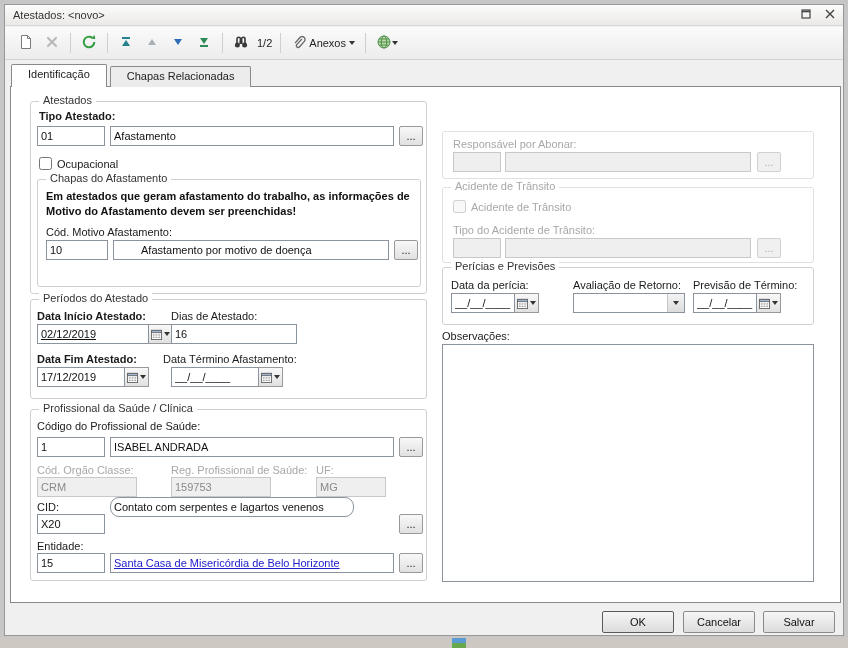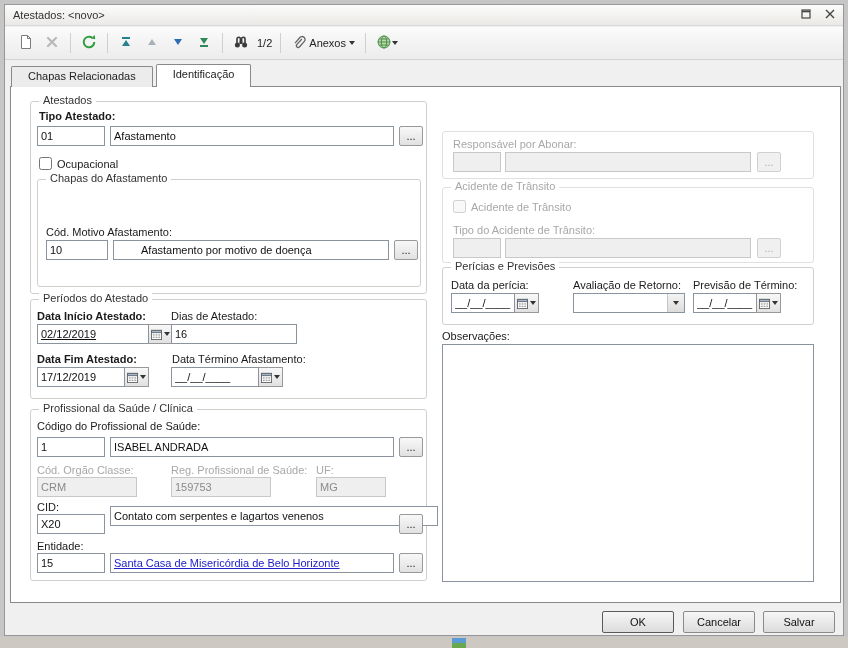--- a/index.html
+++ b/index.html
@@ -152,39 +152,40 @@
       <span><svg width="16" height="16" viewBox="0 0 16 16">
             <circle cx="8" cy="8" r="6" fill="#bcd9a8" stroke="#4e8f4e"></circle>
             <ellipse cx="8" cy="8" rx="2.7" ry="6" fill="none" stroke="#4e8f4e"></ellipse>
             <path d="M2 8h12M3.2 5h9.6M3.2 11h9.6" stroke="#4e8f4e" fill="none"></path>
           </svg></span>
       <span class="caret-down"></span>
     </span>
   </div>
 
   <div class="tabs">
+    <div class="tab active">Identificação</div>
     <div class="tab">Chapas Relacionadas</div>
-    <div class="tab active">Identificação</div>
   </div>
 
   <div class="panel">
 
     <div class="group" style="left:19px;top:14px;width:397px;height:193px">
       <span class="gtitle">Atestados</span>
       <span class="lbl b" style="left:8px;top:8px">Tipo Atestado:</span>
       <input class="tb" style="left: 6px; top: 24px; width: 68px;" value="01">
       <input class="tb" style="left: 79px; top: 24px; width: 284px;" value="Afastamento">
       <button class="dots" style="left:368px;top:24px">...</button>
       <label class="cb" style="left:8px;top:55px">
         <input type="checkbox" style="">
         <span>Ocupacional</span>
       </label>
 
       <div class="group" style="left:6px;top:77px;width:384px;height:108px">
         <span class="gtitle">Chapas do Afastamento</span>
+        <div class="warn" style="left:8px;top:9px;width:370px">Em atestados que geram afastamento do trabalho, as informações de Motivo do Afastamento devem ser preenchidas!</div>
         <span class="lbl" style="left:8px;top:46px">Cód. Motivo Afastamento:</span>
         <input class="tb" style="left: 8px; top: 60px; width: 62px;" value="10">
         <input class="tb" style="left: 75px; top: 60px; width: 276px; padding-left: 27px;" value="Afastamento por motivo de doença">
         <button class="dots" style="left:356px;top:60px">...</button>
       </div>
     </div>
 
     <div class="group" style="left:19px;top:212px;width:397px;height:100px">
       <span class="gtitle">Períodos do Atestado</span>
       <span class="lbl b" style="left:6px;top:10px">Data Início Atestado:</span>
@@ -197,21 +198,21 @@
                 <rect x="0.5" y="1.5" width="11" height="10" fill="#fff" stroke="#666"></rect>
                 <rect x="0.5" y="1.5" width="11" height="2.5" fill="#9cb6d8" stroke="#666"></rect>
                 <path d="M2 6.5h2M5 6.5h2M8 6.5h2M2 9h2M5 9h2M8 9h2" stroke="#777"></path>
               </svg>
             </span>
             <span class="caret-down"></span>
           </span>
       </div>
       <input class="tb" style="left: 140px; top: 24px; width: 126px;" value="16">
       <span class="lbl b" style="left:6px;top:53px">Data Fim Atestado:</span>
-      <span class="lbl" style="left:141px;top:53px">Data Término Afastamento:</span>
+      <span class="lbl" style="left:132px;top:53px">Data Término Afastamento:</span>
       <div class="dp" style="left:6px;top:67px">
         <input class="tb" style="width: 88px;" value="17/12/2019">
         <span class="dpbtn">
             <span class="calicon">
               <svg width="11" height="11" viewBox="0 0 12 12">
                 <rect x="0.5" y="1.5" width="11" height="10" fill="#fff" stroke="#666"></rect>
                 <rect x="0.5" y="1.5" width="11" height="2.5" fill="#9cb6d8" stroke="#666"></rect>
                 <path d="M2 6.5h2M5 6.5h2M8 6.5h2M2 9h2M5 9h2M8 9h2" stroke="#777"></path>
               </svg>
             </span>
@@ -240,21 +241,21 @@
       <input class="tb" style="left: 79px; top: 27px; width: 284px;" value="ISABEL ANDRADA">
       <button class="dots" style="left:368px;top:27px">...</button>
       <span class="lbl dis" style="left:6px;top:54px">Cód. Orgão Classe:</span>
       <span class="lbl dis" style="left:140px;top:54px">Reg. Profissional de Saúde:</span>
       <span class="lbl dis" style="left:285px;top:54px">UF:</span>
       <input class="tb dis" style="left: 6px; top: 67px; width: 100px;" value="CRM">
       <input class="tb dis" style="left: 140px; top: 67px; width: 100px;" value="159753">
       <input class="tb dis" style="left: 285px; top: 67px; width: 70px;" value="MG">
       <span class="lbl" style="left:6px;top:91px">CID:</span>
       <input class="tb" style="left: 6px; top: 104px; width: 68px;" value="X20">
-      <input class="tb" style="left: 79px; top: 96px; width: 328px;" value="Contato com serpentes e lagartos venenos">
+      <input class="tb" style="left: 79px; top: 87px; width: 244px; border-radius: 9px;" value="Contato com serpentes e lagartos venenos">
       <button class="dots" style="left:368px;top:104px">...</button>
       <span class="lbl" style="left:6px;top:130px">Entidade:</span>
       <input class="tb" style="left: 6px; top: 143px; width: 68px;" value="15">
       <div class="tb linkbox" style="left:79px;top:143px;width:284px">
         <a href="#">Santa Casa de Misericórdia de Belo Horizonte</a>
       </div>
       <button class="dots" style="left:368px;top:143px">...</button>
     </div>
 
     <div class="group dis" style="left:431px;top:44px;width:372px;height:48px">

